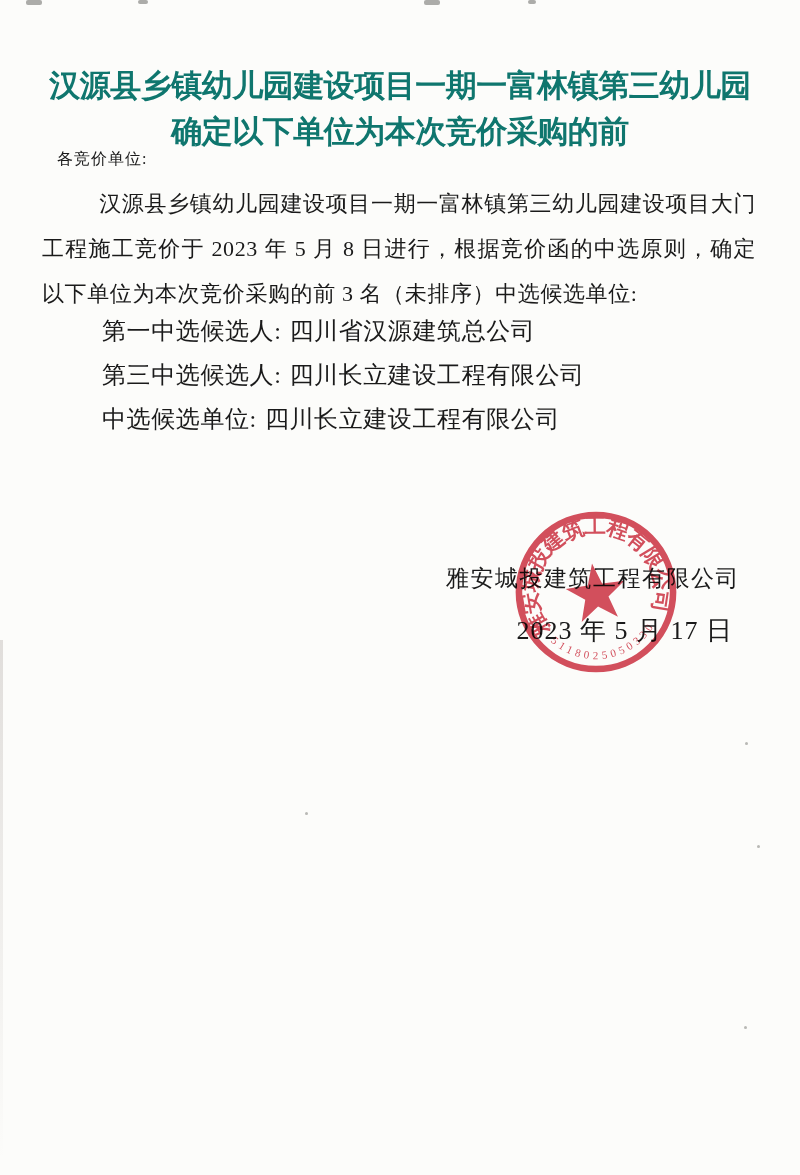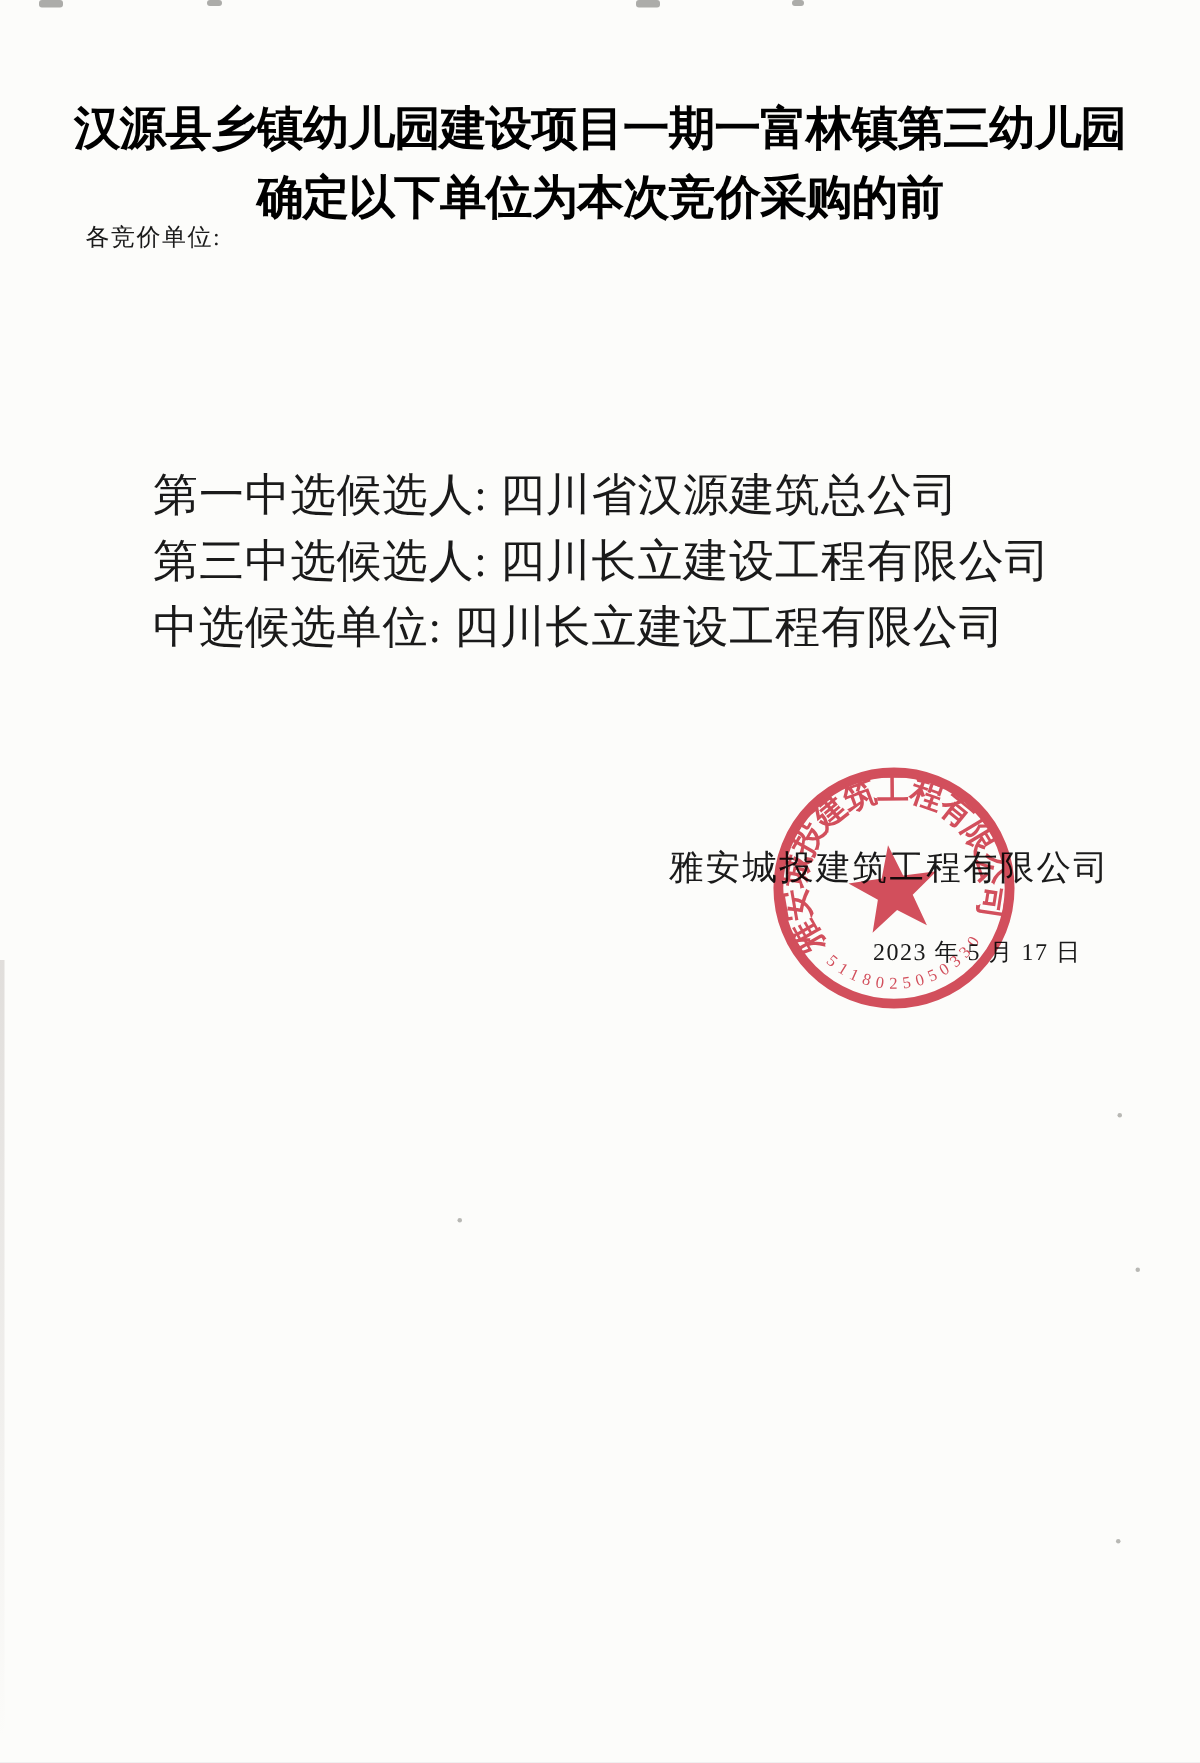--- a/index.html
+++ b/index.html
@@ -13,51 +13,51 @@
     color:#1a1a1a;
   }
   
   .title{
     position:absolute;top:42px;left:0;width:100%;
     text-align:center;
     font-family:"Liberation Sans","DejaVu Sans",sans-serif;
     font-weight:700;
     font-size:31px;line-height:46px;
     letter-spacing:-0.5px;
-    color:#000000;
+    color:#0f766e;
   }
   .title .tl{display:block;}
   
   .salutation{
     position:absolute;top:136px;left:57px;margin:0;
     font-size:16px;line-height:45px;letter-spacing:1px;
   }
   .para{
     position:absolute;left:42px;width:714px;margin:0;
     font-size:22px;line-height:45px;
     text-align:justify;text-justify:inter-ideograph;
     text-indent:2.6em;
     letter-spacing:0.6px;
   }
   .para1{top:181px;}
   .para2{top:439px;}
   .candidates{
     position:absolute;top:309px;left:102px;
-    font-size:30px;line-height:44px;letter-spacing:0.6px;
+    font-size:24px;line-height:44px;letter-spacing:0.6px;
   }
   .cand-line{white-space:nowrap;}
   .cand-name{margin-left:8px;}
   
   .sig-company{
     position:absolute;top:563px;right:60px;margin:0;
     font-size:23px;letter-spacing:1.5px;white-space:nowrap;
   }
   .sig-date{
-    position:absolute;top:609px;right:63px;margin:16px;
-    font-size:16px;letter-spacing:1px;white-space:nowrap;
+    position:absolute;top:609px;right:63px;margin:4px;
+    font-size:26px;letter-spacing:1px;white-space:nowrap;
   }
   
   .seal{
     position:absolute;left:514px;top:506px;
     width:164px;height:172px;
     mix-blend-mode:multiply;
     opacity:0.88;
   }
   .seal .ring{fill:none;stroke:var(--seal-color,#cf3747);stroke-width:8;}
   .seal .seal-text{
@@ -92,20 +92,21 @@
   <div class="speck" style="left:757px;top:845px;"></div>
   <div class="speck" style="left:744px;top:1026px;"></div>
 
   <h1 class="title">
     <span class="tl">汉源县乡镇幼儿园建设项目一期一富林镇第三幼儿园</span>
     <span class="tl">确定以下单位为本次竞价采购的前</span>
   </h1>
 
   <p class="salutation">各竞价单位:</p>
 
+  <p class="para para1">汉源县乡镇幼儿园建设项目一期一富林镇第三幼儿园建设项目大门工程施工竞价于 2023 年 5 月 8 日进行，根据竞价函的中选原则，确定以下单位为本次竞价采购的前 3 名（未排序）中选候选单位:</p>
 
   <div class="candidates">
     <div class="cand-line">
       <span>第一中选候选人:</span><span class="cand-name">四川省汉源建筑总公司</span>
     </div>
     <div class="cand-line">
       <span>第三中选候选人:</span><span class="cand-name">四川长立建设工程有限公司</span>
     </div>
     <div class="cand-line">
       <span>中选候选单位:</span><span class="cand-name">四川长立建设工程有限公司</span>

